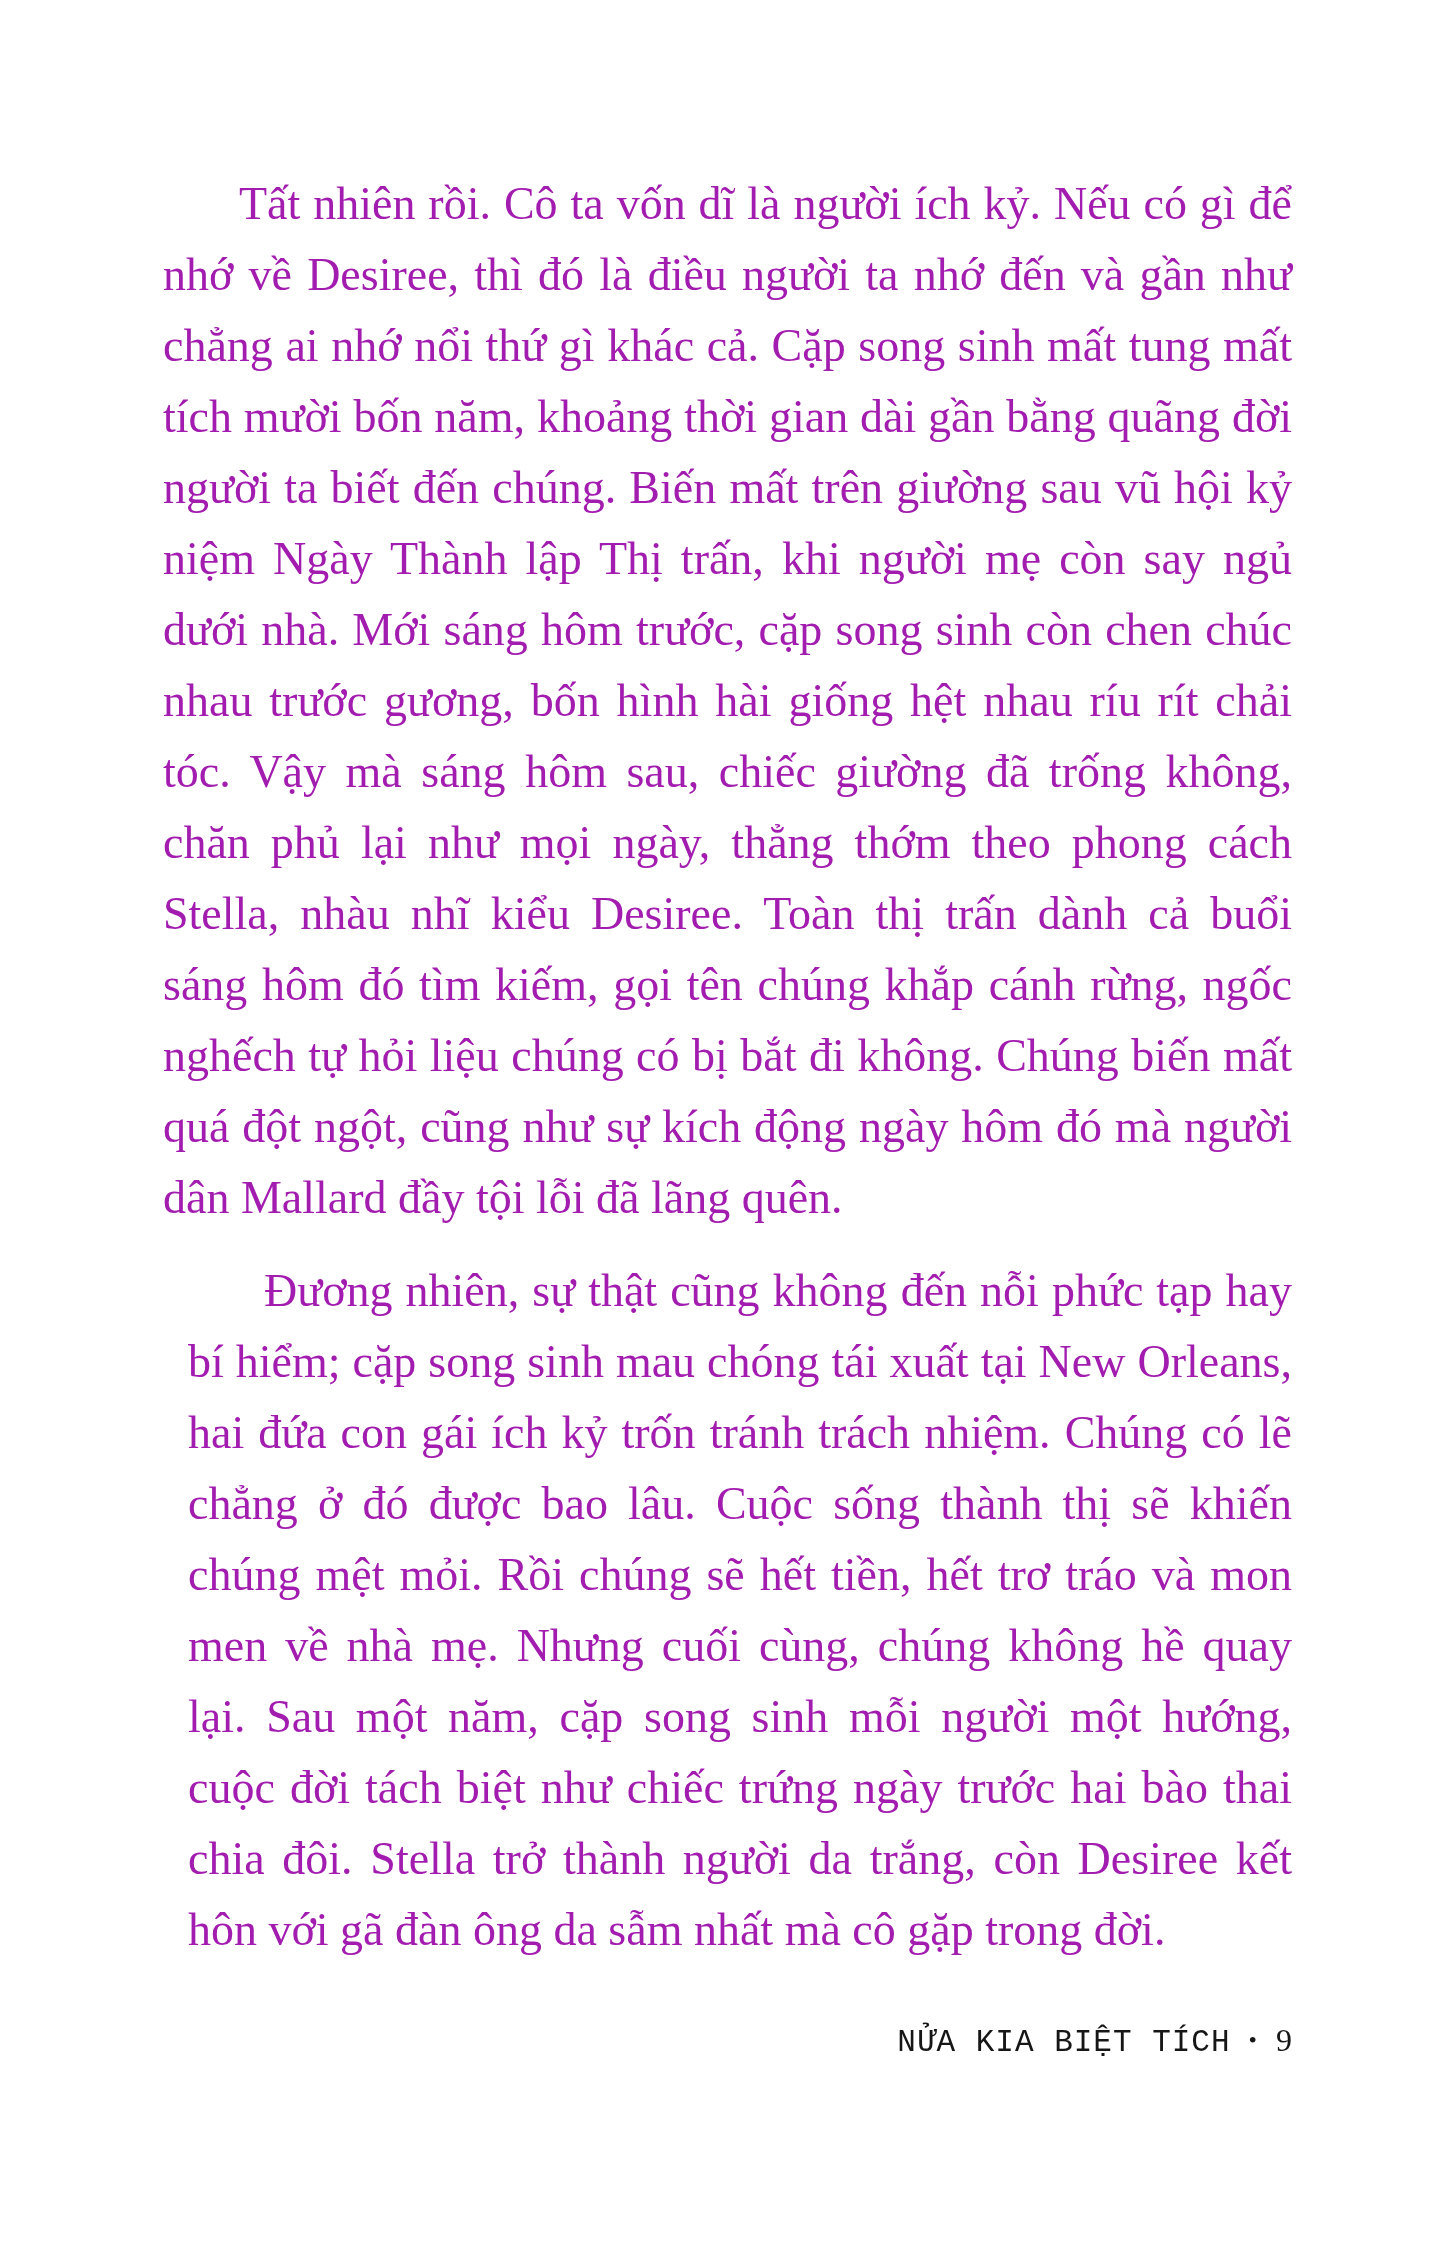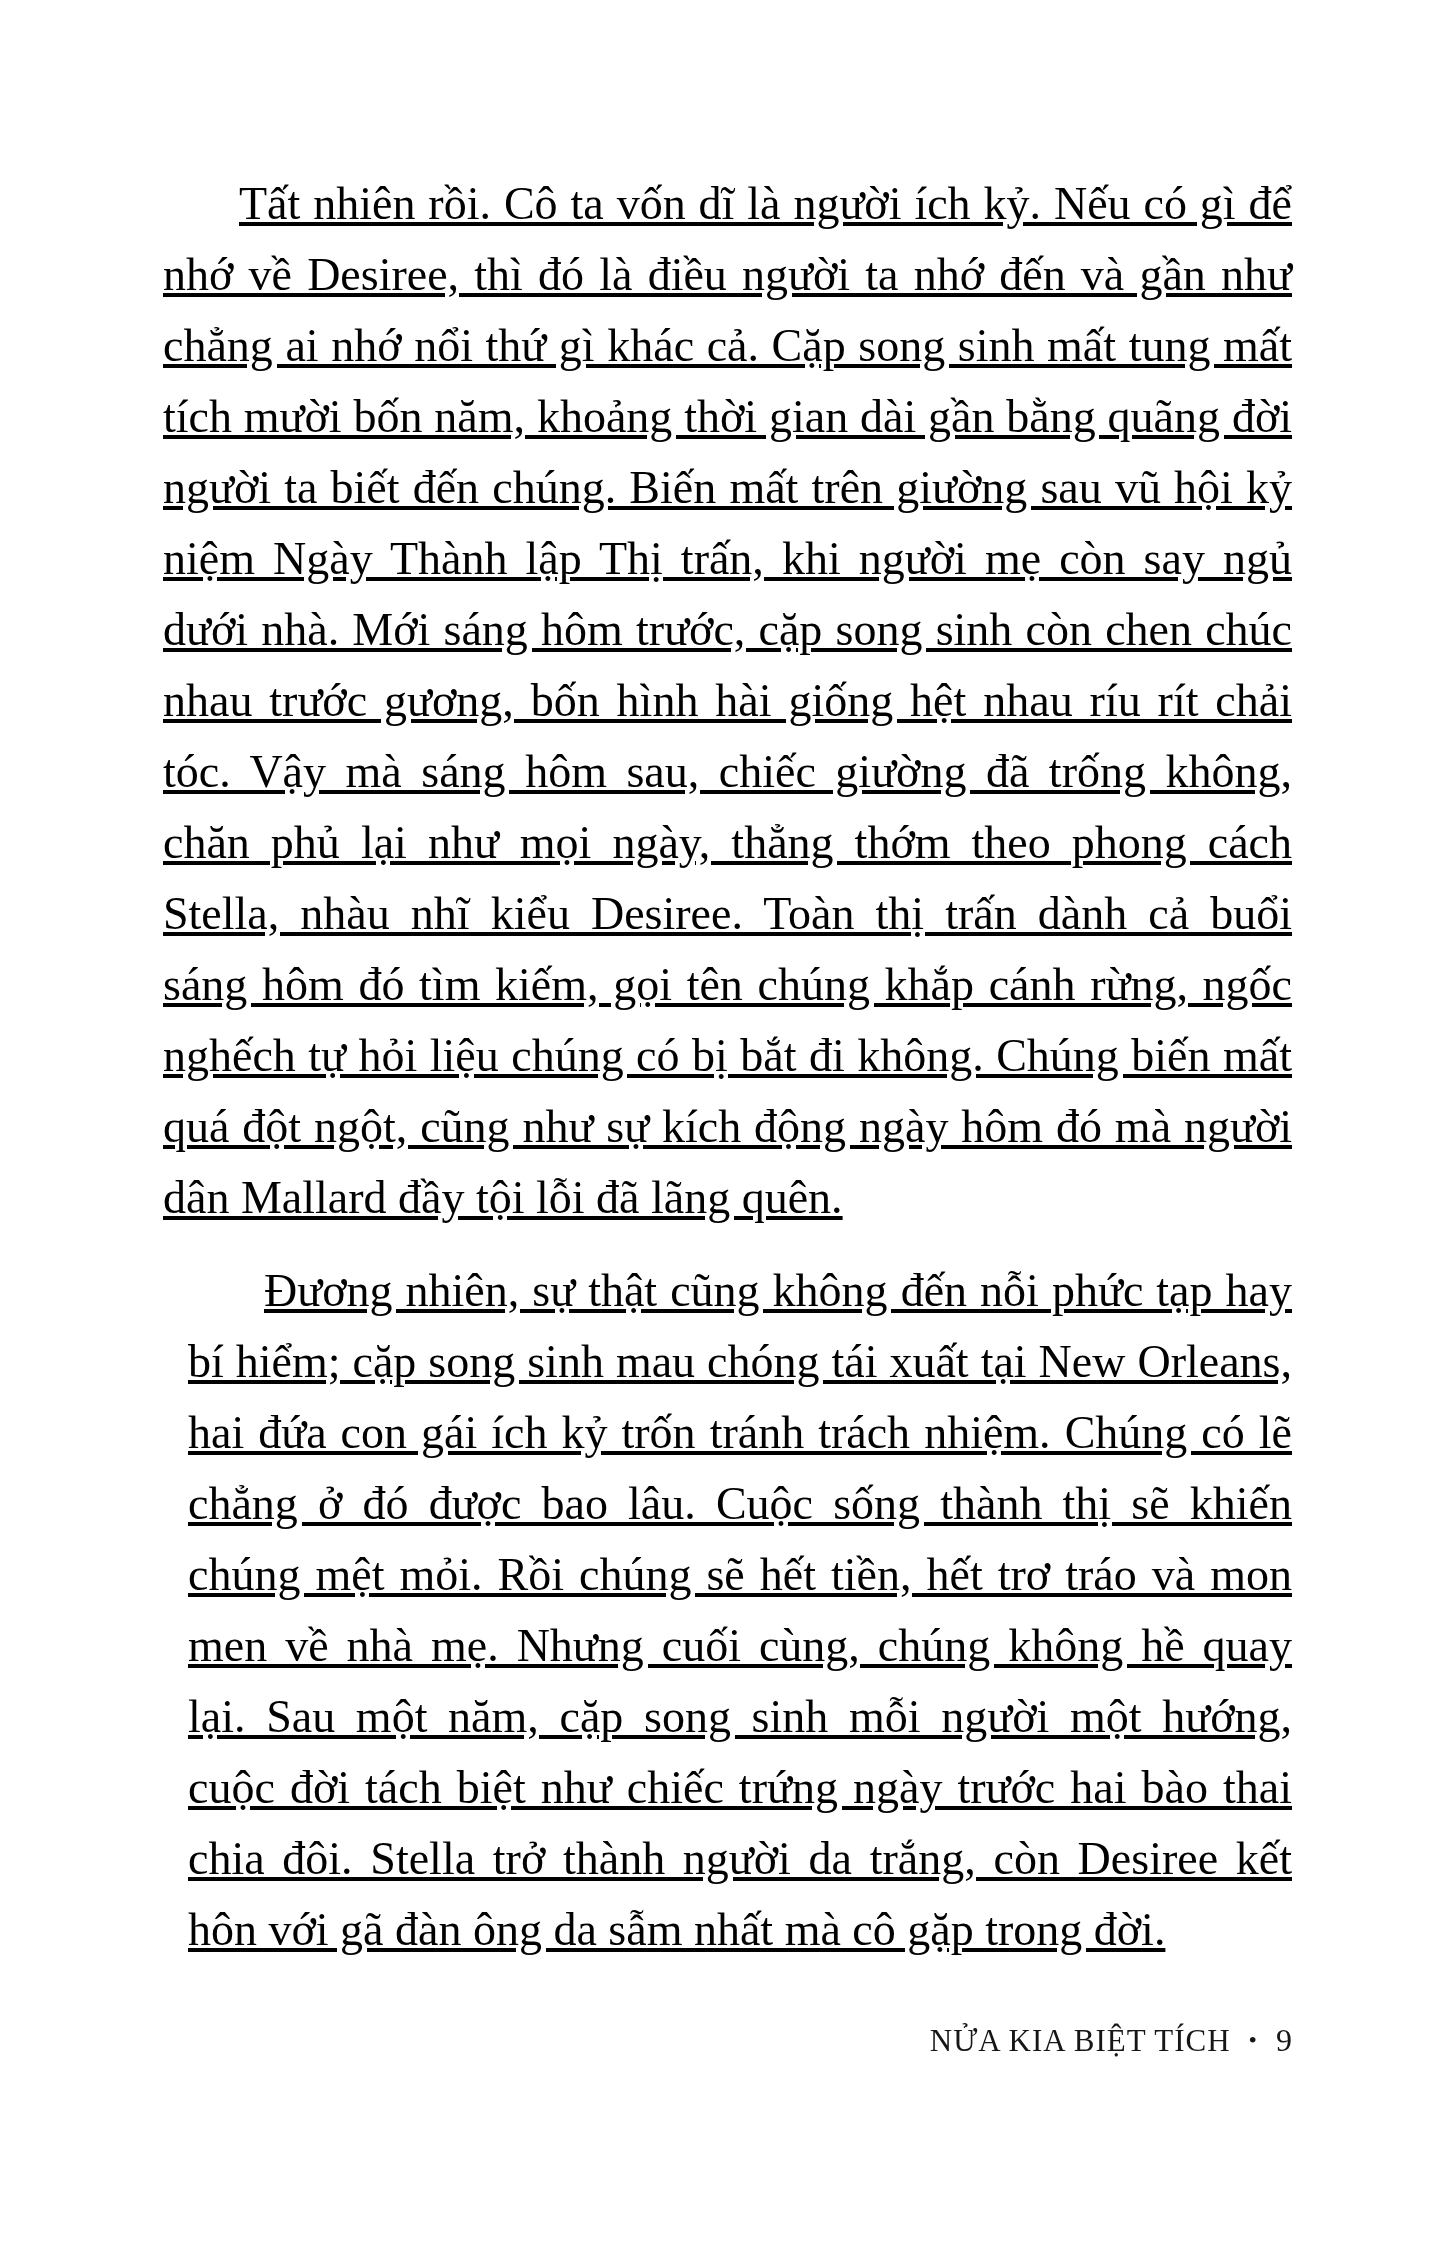--- a/index.html
+++ b/index.html
@@ -27,23 +27,22 @@
     left: 163px;
     right: 152px;
     top: 168px;
   }
 
   .text-block p {
     font-size: 46px;
     line-height: 71px;
     text-align: justify;
     text-indent: 76px;
-    color: #000000;
+    color: #a21caf;
     text-justify: inter-word;
-    text-decoration: underline;
   }
 
   .text-block p + p {
     margin-top: 22px;
     margin-left: 25px;
   }
 
   .page-footer {
     position: absolute;
     right: 152px;
@@ -51,20 +50,21 @@
     display: flex;
     align-items: baseline;
     gap: 18px;
     font-size: 31px;
     color: #161616;
     letter-spacing: 1px;
   }
 
   .page-footer .running-title {
     font-weight: 400;
+    font-family: Liberation Mono, monospace;
   }
 
   .page-footer .bullet {
     font-size: 24px;
     position: relative;
     top: -3px;
   }
 
   .page-footer .page-number {
     font-size: 32px;

